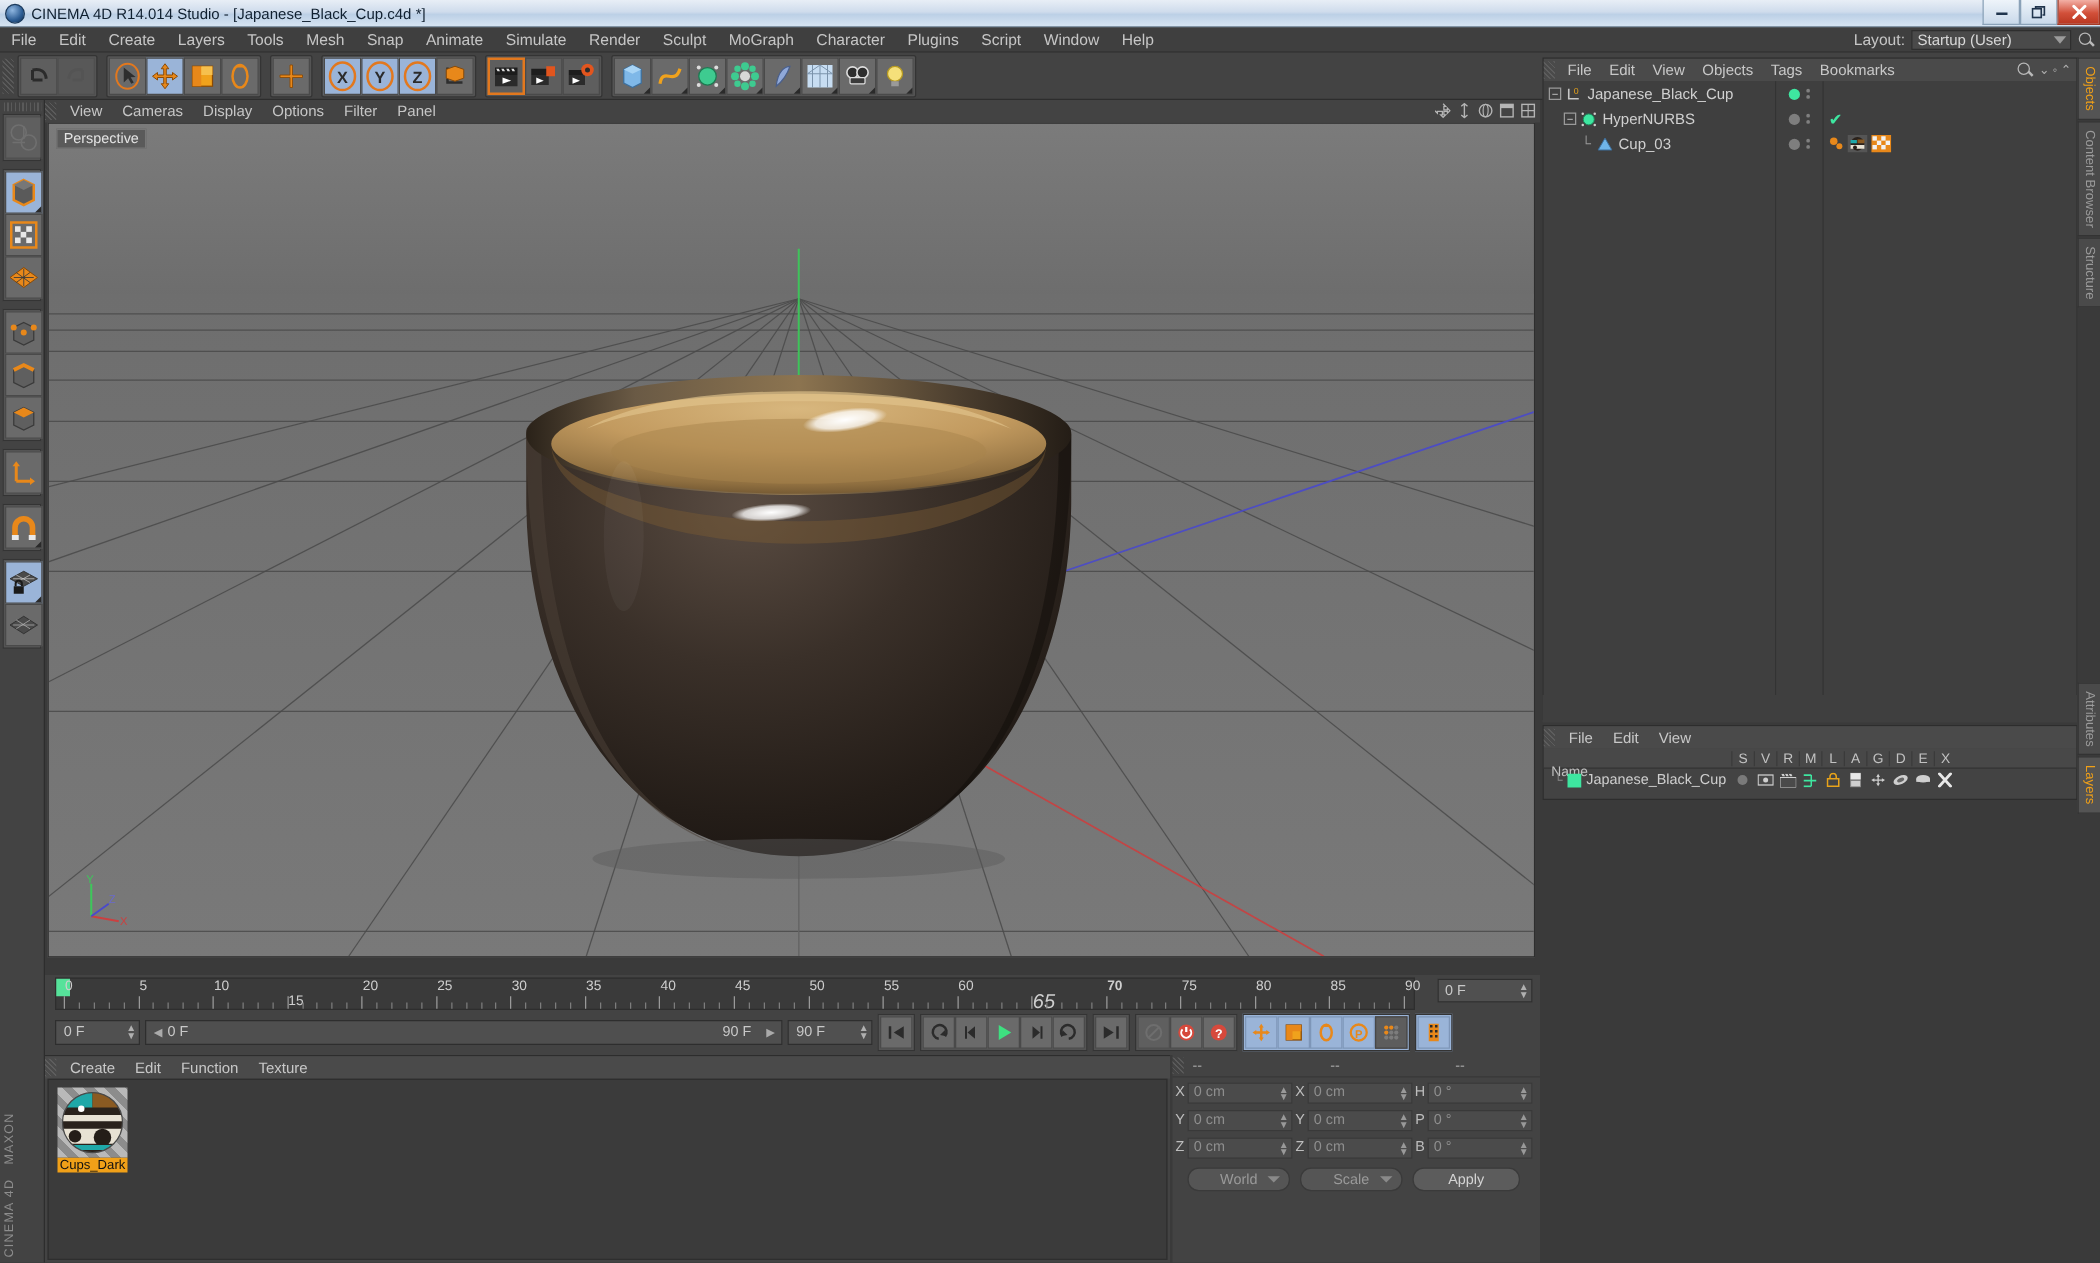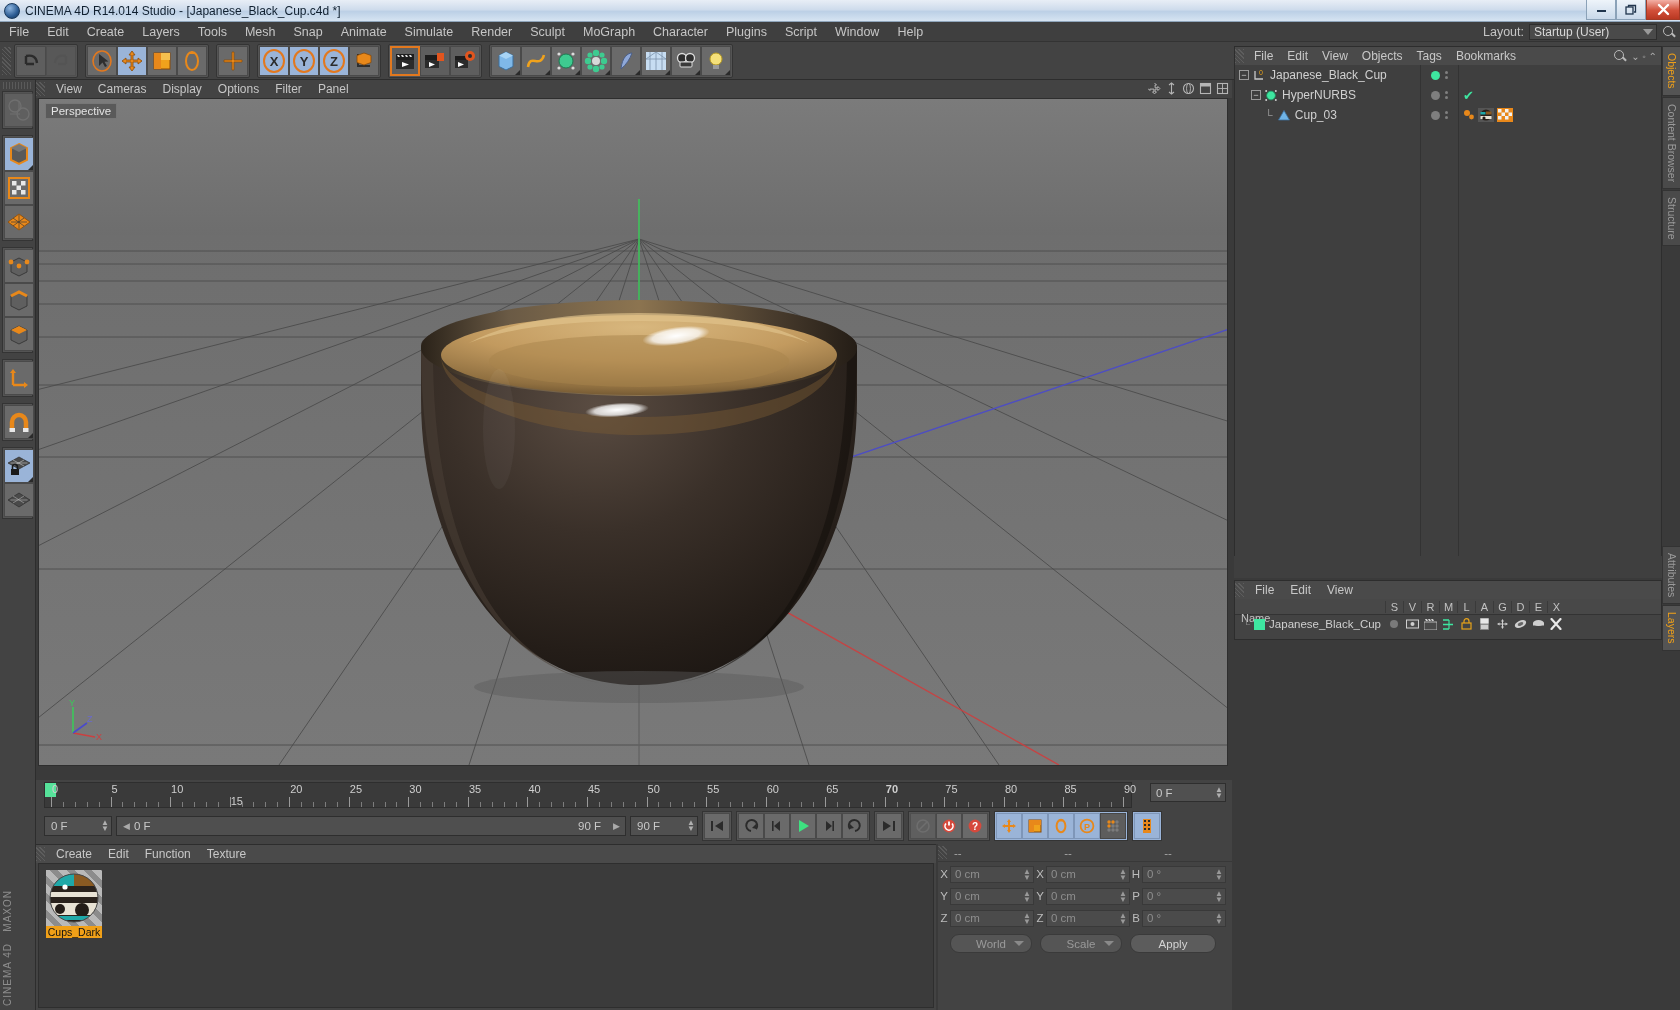--- a/index.html
+++ b/index.html
@@ -759,21 +759,21 @@
         <div style="position: absolute; left: 673.022px; top: 19px; width: 1px; height: 5px; background: rgb(125, 125, 125);"></div>
         <div style="position: absolute; left: 684.933px; top: 19px; width: 1px; height: 5px; background: rgb(125, 125, 125);"></div>
         <div style="position: absolute; left: 696.844px; top: 19px; width: 1px; height: 5px; background: rgb(125, 125, 125);"></div>
         <div style="position: absolute; left: 708.756px; top: 19px; width: 1px; height: 5px; background: rgb(125, 125, 125);"></div>
         <div style="position: absolute; left: 721.667px; top: 0px; font-size: 11px; color: rgb(207, 207, 207);">60</div>
         <div style="position: absolute; left: 720.667px; top: 14px; width: 1px; height: 10px; background: rgb(154, 154, 154);"></div>
         <div style="position: absolute; left: 732.578px; top: 19px; width: 1px; height: 5px; background: rgb(125, 125, 125);"></div>
         <div style="position: absolute; left: 744.489px; top: 19px; width: 1px; height: 5px; background: rgb(125, 125, 125);"></div>
         <div style="position: absolute; left: 756.4px; top: 19px; width: 1px; height: 5px; background: rgb(125, 125, 125);"></div>
         <div style="position: absolute; left: 768.311px; top: 19px; width: 1px; height: 5px; background: rgb(125, 125, 125);"></div>
-        <div style="position: absolute; left: 781.222px; top: 0px; font-size: 11px; color: rgb(207, 207, 207);">65</div>
+        <div style="position: absolute; left: 781.222px; top: 10px; font-size: 16px; color: rgb(207, 207, 207); font-style: italic;">65</div>
         <div style="position: absolute; left: 780.222px; top: 14px; width: 1px; height: 10px; background: rgb(154, 154, 154);"></div>
         <div style="position: absolute; left: 792.133px; top: 19px; width: 1px; height: 5px; background: rgb(125, 125, 125);"></div>
         <div style="position: absolute; left: 804.044px; top: 19px; width: 1px; height: 5px; background: rgb(125, 125, 125);"></div>
         <div style="position: absolute; left: 815.956px; top: 19px; width: 1px; height: 5px; background: rgb(125, 125, 125);"></div>
         <div style="position: absolute; left: 827.867px; top: 19px; width: 1px; height: 5px; background: rgb(125, 125, 125);"></div>
         <div style="position: absolute; left: 840.778px; top: 0px; font-size: 11px; color: rgb(207, 207, 207); font-weight: bold;">70</div>
         <div style="position: absolute; left: 839.778px; top: 14px; width: 1px; height: 10px; background: rgb(154, 154, 154);"></div>
         <div style="position: absolute; left: 851.689px; top: 19px; width: 1px; height: 5px; background: rgb(125, 125, 125);"></div>
         <div style="position: absolute; left: 863.6px; top: 19px; width: 1px; height: 5px; background: rgb(125, 125, 125);"></div>
         <div style="position: absolute; left: 875.511px; top: 19px; width: 1px; height: 5px; background: rgb(125, 125, 125);"></div>

